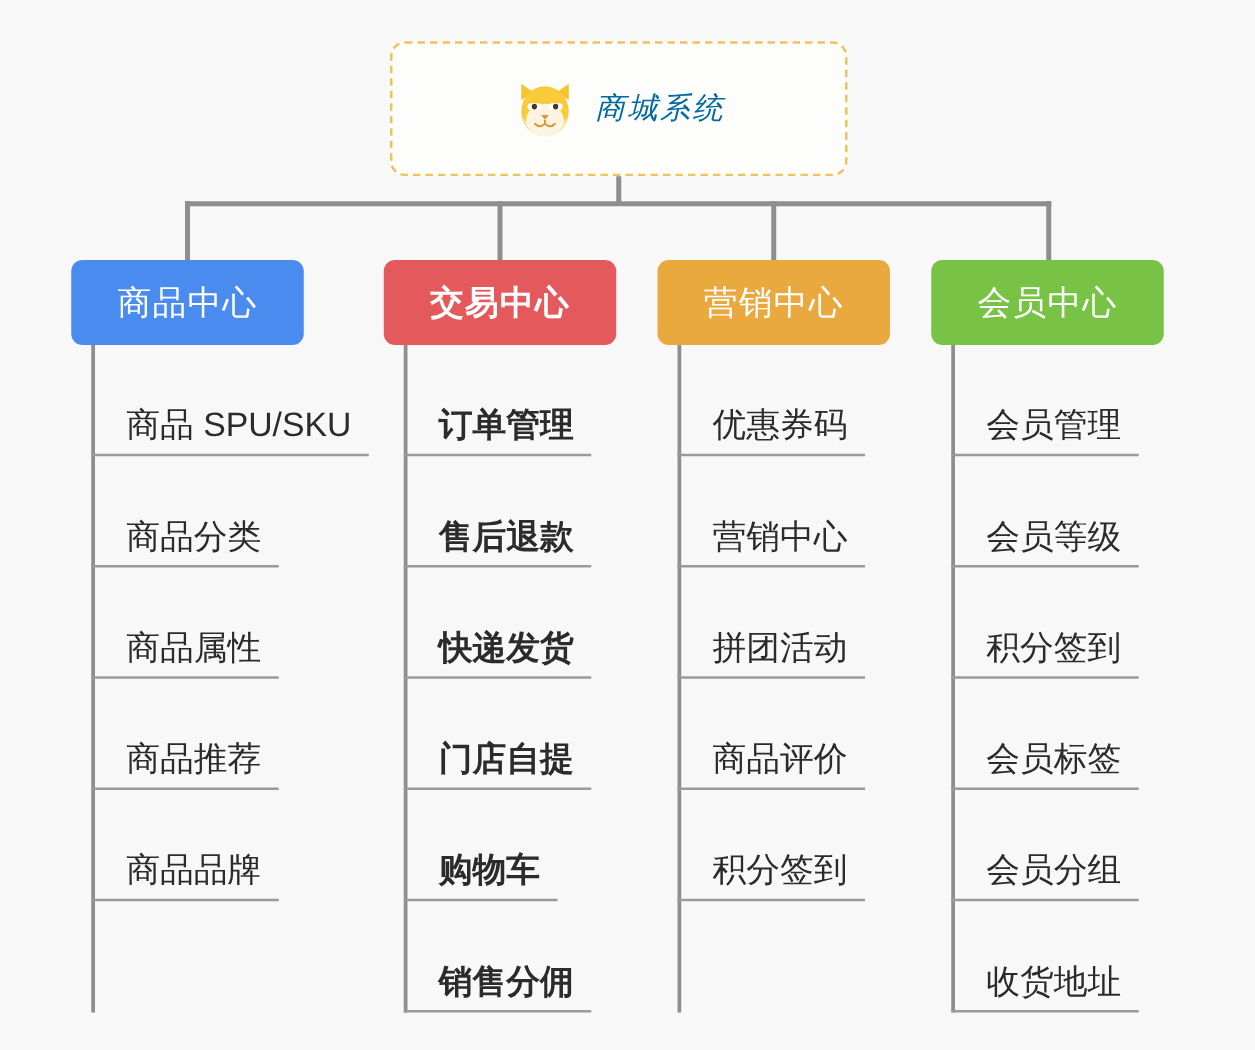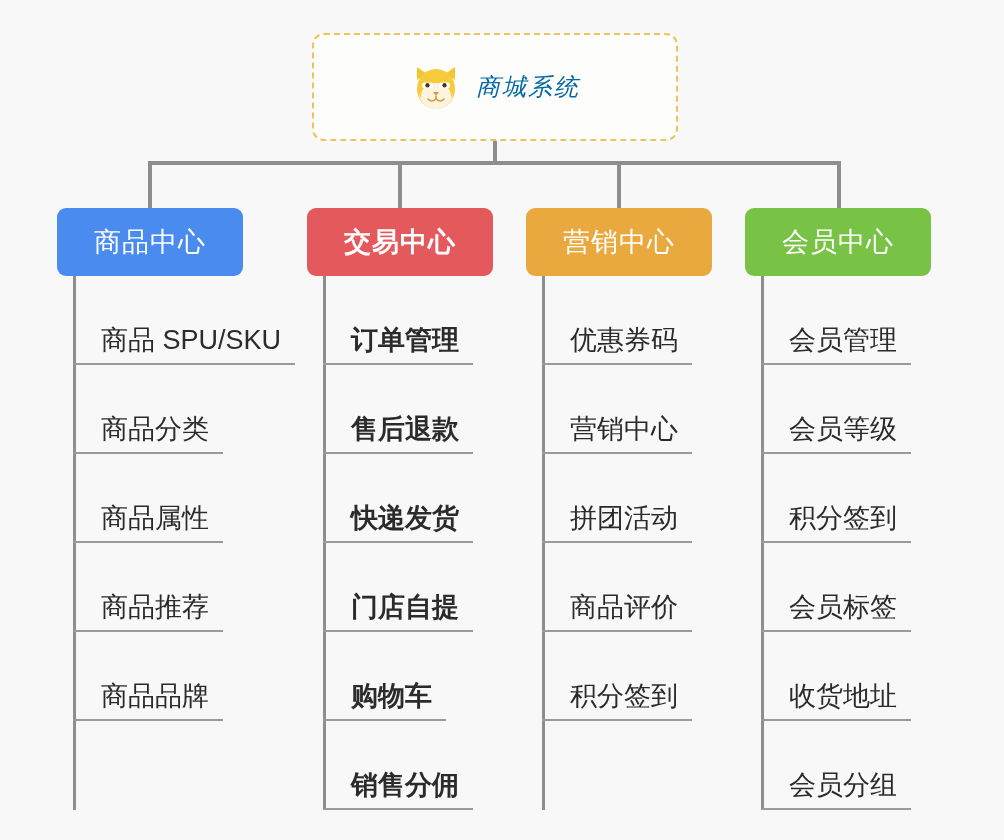--- a/index.html
+++ b/index.html
@@ -231,21 +231,21 @@
       <div class="leaf">
           <span class="leaf-inner"><span class="leaf-label">会员等级</span></span>
         </div>
       <div class="leaf">
           <span class="leaf-inner"><span class="leaf-label">积分签到</span></span>
         </div>
       <div class="leaf">
           <span class="leaf-inner"><span class="leaf-label">会员标签</span></span>
         </div>
       <div class="leaf">
+          <span class="leaf-inner"><span class="leaf-label">会员分组</span></span>
+        </div>
+      <div class="leaf">
           <span class="leaf-inner"><span class="leaf-label">收货地址</span></span>
         </div>
-      <div class="leaf">
-          <span class="leaf-inner"><span class="leaf-label">会员分组</span></span>
-        </div>
     </div>
   </div>
 
 </div>
 
 </body></html>

